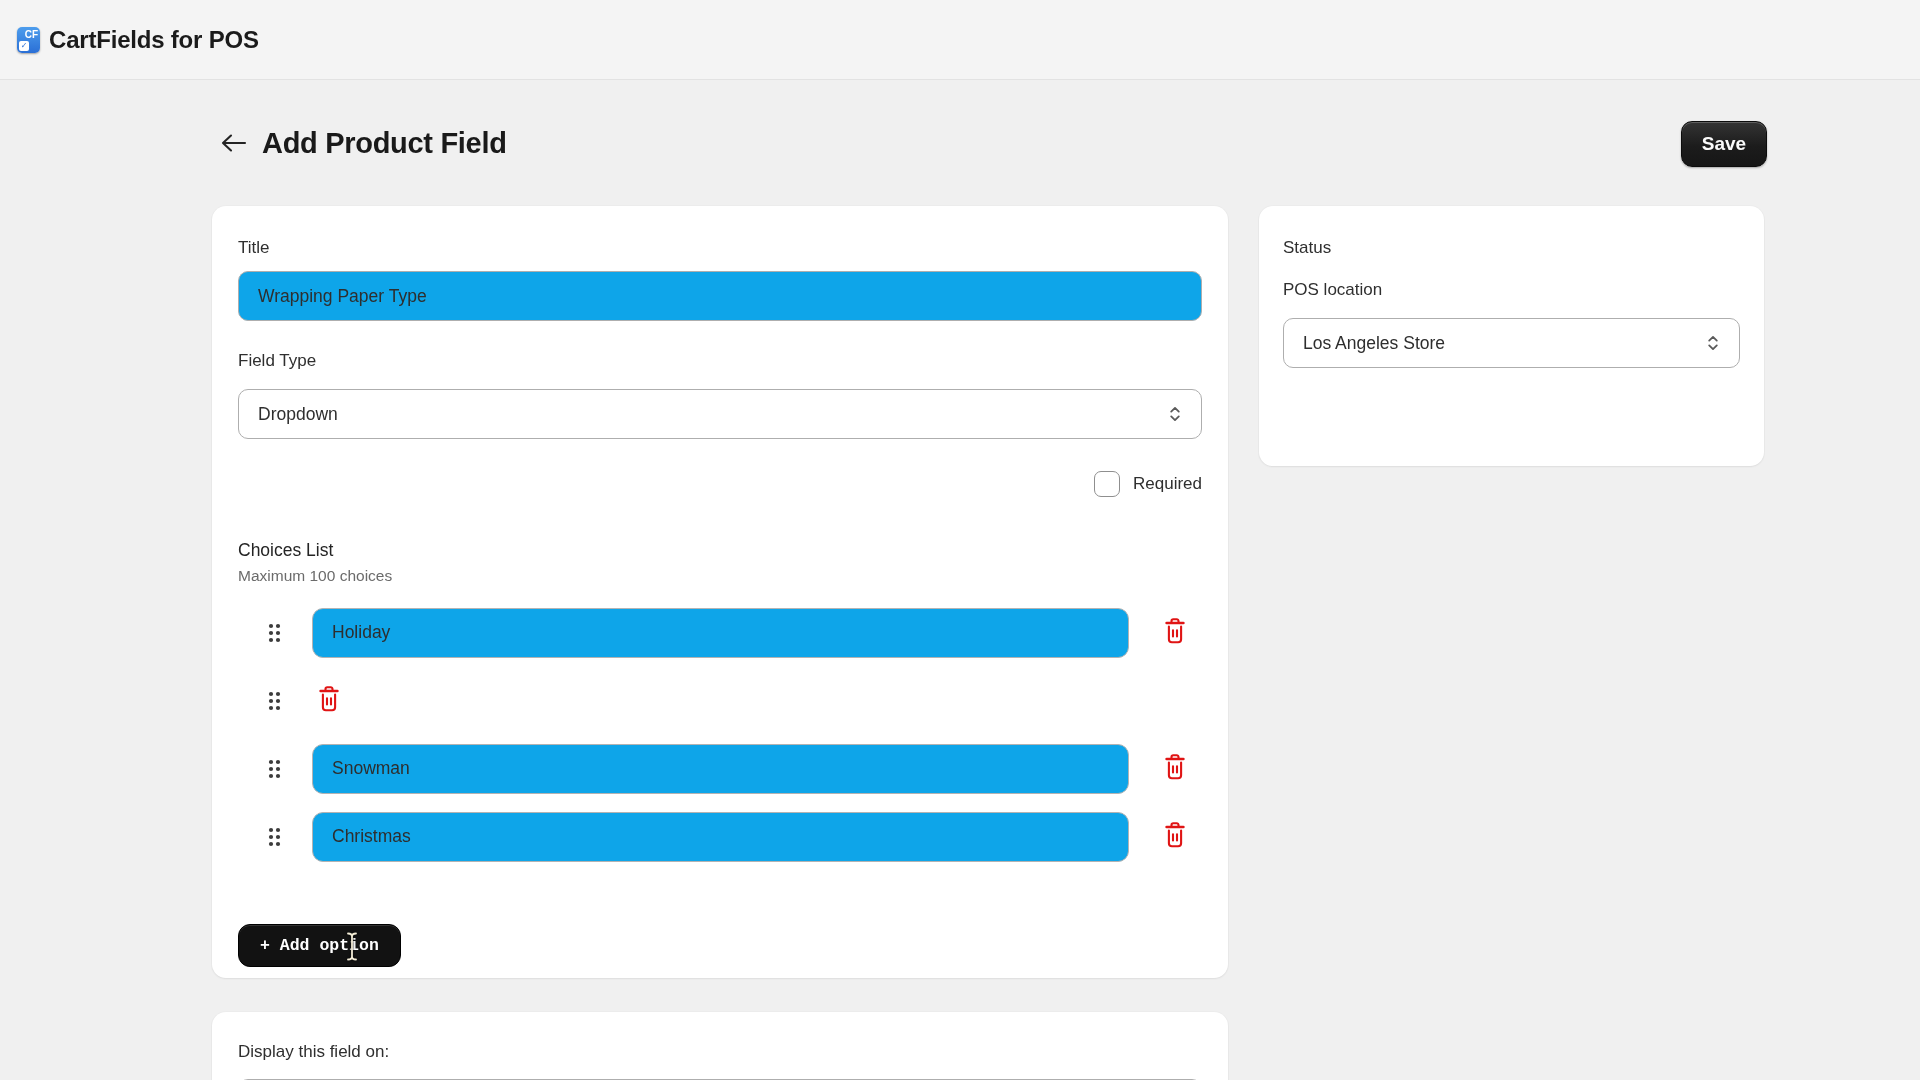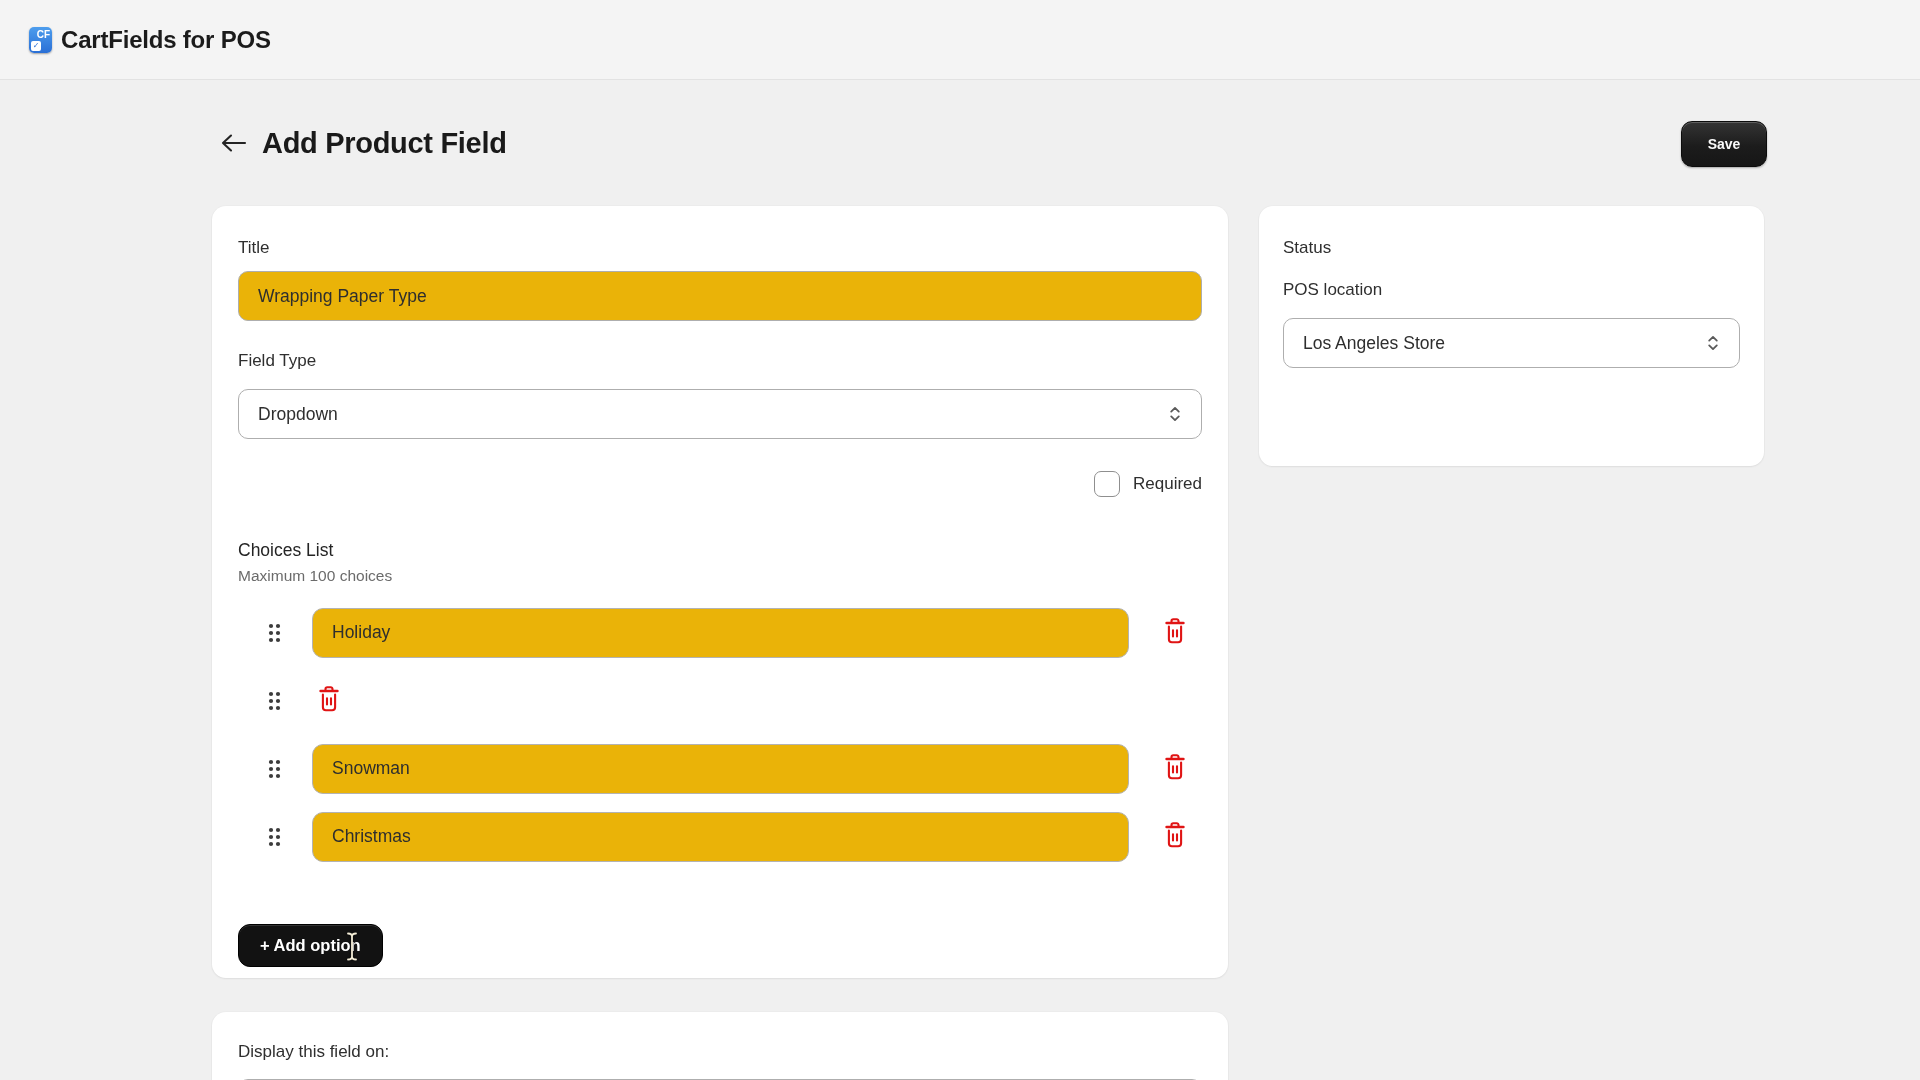--- a/index.html
+++ b/index.html
@@ -7,21 +7,21 @@
   body {
     font-family:"Liberation Sans","DejaVu Sans",sans-serif;
     background:#f0f0f0; color:#2e2e2e; overflow:hidden;
   }
   .page { position:relative; width:1920px; height:1080px; overflow:hidden; }
 
   
   .topbar {
     position:absolute; left:0; top:0; width:1920px; height:80px;
     background:#f4f4f4; border-bottom:1px solid #e2e2e2;
-    display:flex; align-items:center; padding-left:29px;
+    display:flex; align-items:center; padding-left:17px;
   }
   .app-icon {
     position:relative; width:23px; height:26px; border-radius:5px;
     background:linear-gradient(180deg,#4d9ded 0%,#2a6fd6 100%);
     box-shadow:0 1px 2px rgba(0,0,0,.35);
     flex:0 0 auto;
   }
   .app-icon .cf {
     position:absolute; top:2px; right:2px; color:#fff;
     font-size:10px; font-weight:bold; letter-spacing:0;
@@ -40,39 +40,39 @@
   }
   .page-title {
     position:absolute; left:262px; top:127px;
     font-size:29px; font-weight:bold; color:#1a1a1a; letter-spacing:-.3px;
   }
   .save-btn {
     position:absolute; left:1681px; top:121px; width:86px; height:46px;
     background:linear-gradient(180deg,#343434 0%,#1c1c1c 55%,#161616 100%);
     border:1px solid #0c0c0c; border-radius:11px;
     box-shadow:inset 0 1px 0 rgba(255,255,255,.22), 0 1px 2px rgba(0,0,0,.3);
-    color:#fafafa; font-size:14px; font-weight:600; cursor:pointer;
+    color:#fafafa; font-size:19px; font-weight:600; cursor:pointer;
     font-family:inherit;
   }
 
   
   .card {
     position:absolute; background:#ffffff; border-radius:14px;
     box-shadow:0 1px 2px rgba(26,26,26,.07), 0 0 0 1px rgba(0,0,0,.015);
   }
   .card-main  { left:212px; top:206px;  width:1016px; height:772px; padding:0 26px; }
   .card-side  { left:1259px; top:206px; width:505px;  height:260px; padding:0 24px; }
   .card-bottom{ left:212px; top:1012px; width:1016px; height:140px; padding:0 26px; overflow:hidden; }
 
   .fld-label { display:block; font-size:17px; color:#2f2f2f; }
   .helper-text { font-size:15.5px; color:#6b6b6b; }
 
   .tfield {
     display:block; width:100%; height:50px;
-    border:1px solid #aeaeae; border-radius:10px; background:#eab308;
+    border:1px solid #aeaeae; border-radius:10px; background:#0ea5e9;
     padding:8px 19px; font-size:17.5px; color:#2e2e2e; font-family:inherit;
     outline:none;
   }
 
   .selectbox {
     position:relative; width:100%; height:50px;
     border:1px solid #aeaeae; border-radius:10px; background:#fff;
     display:flex; align-items:center; padding:0 48px 0 19px;
     font-size:17.5px; color:#2e2e2e; cursor:pointer;
   }
@@ -104,21 +104,21 @@
   .trash-btn {
     margin-left:30px; width:32px; height:34px; background:none; border:none; cursor:pointer;
     display:flex; align-items:center; justify-content:center; flex:0 0 auto;
   }
 
   .add-option-btn {
     position:relative; margin-top:45px; height:43px; padding:0 21px;
     background:#121212; border:1px solid #000; border-radius:12px;
     color:#fff; font-size:16.5px; font-weight:bold; cursor:pointer;
     box-shadow:inset 0 1px 0 rgba(255,255,255,.14);
-    font-family:Liberation Sans, sans-serif;
+    font-family:Liberation Mono, monospace;
   }
   .text-cursor { position:absolute; left:106px; top:6px; pointer-events:none;
     filter:drop-shadow(0 0 1px rgba(0,0,0,.9)); }
 
   
   .s-label1 { margin-top:32px; }
   .s-input1 { margin-top:14px; }
   .s-label2 { margin-top:22px; }
   .s-input2 { margin-top:18px; }
 

